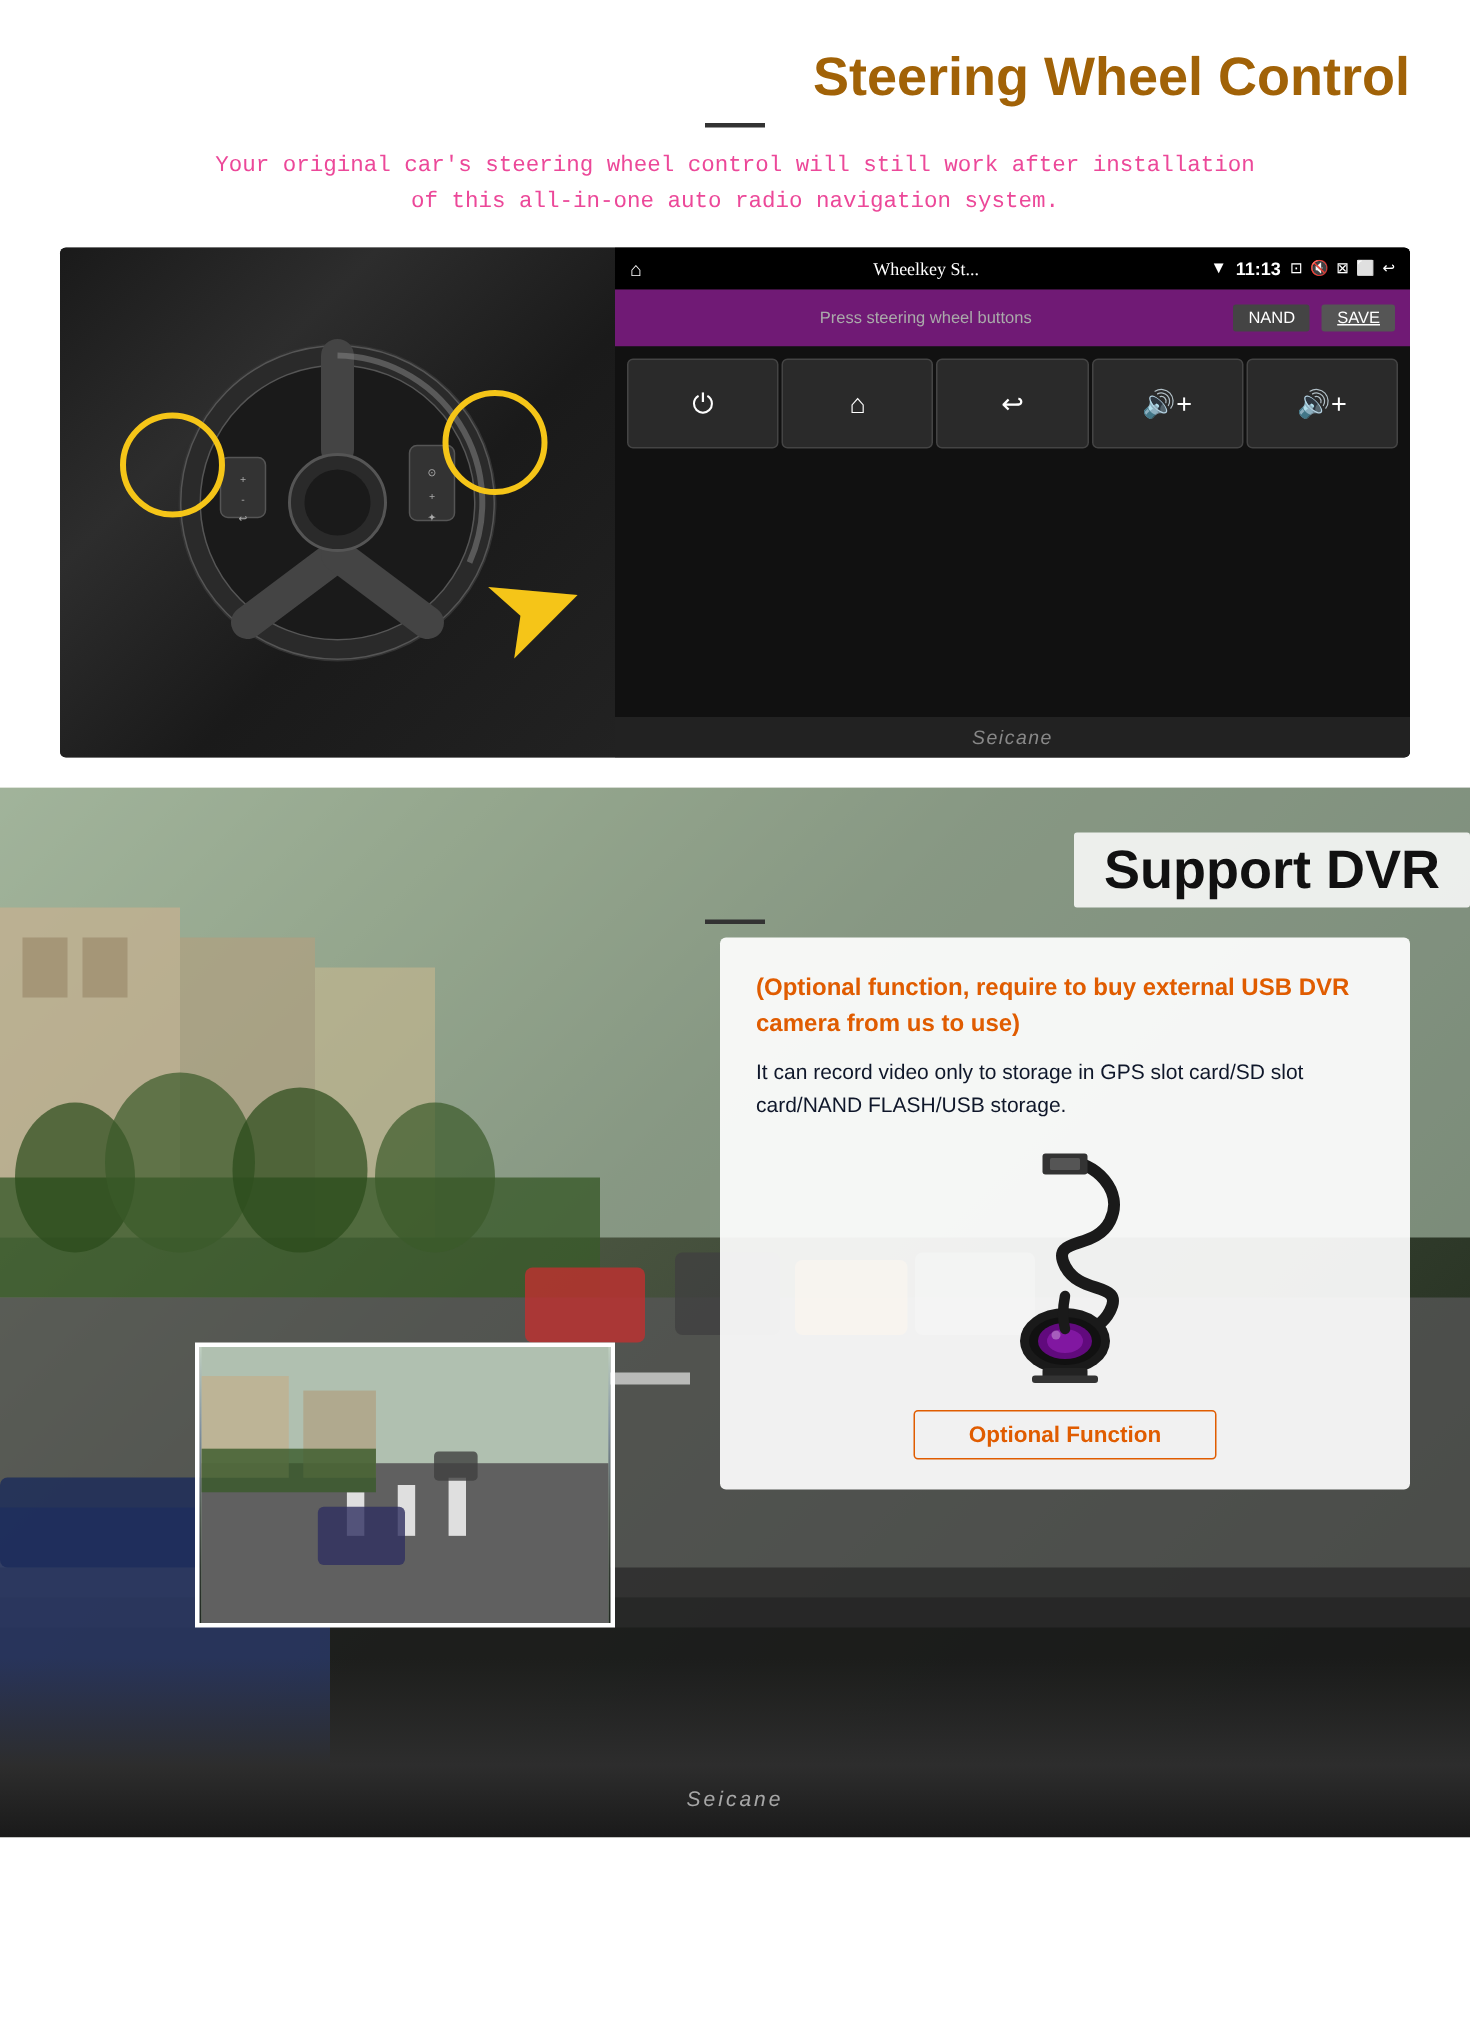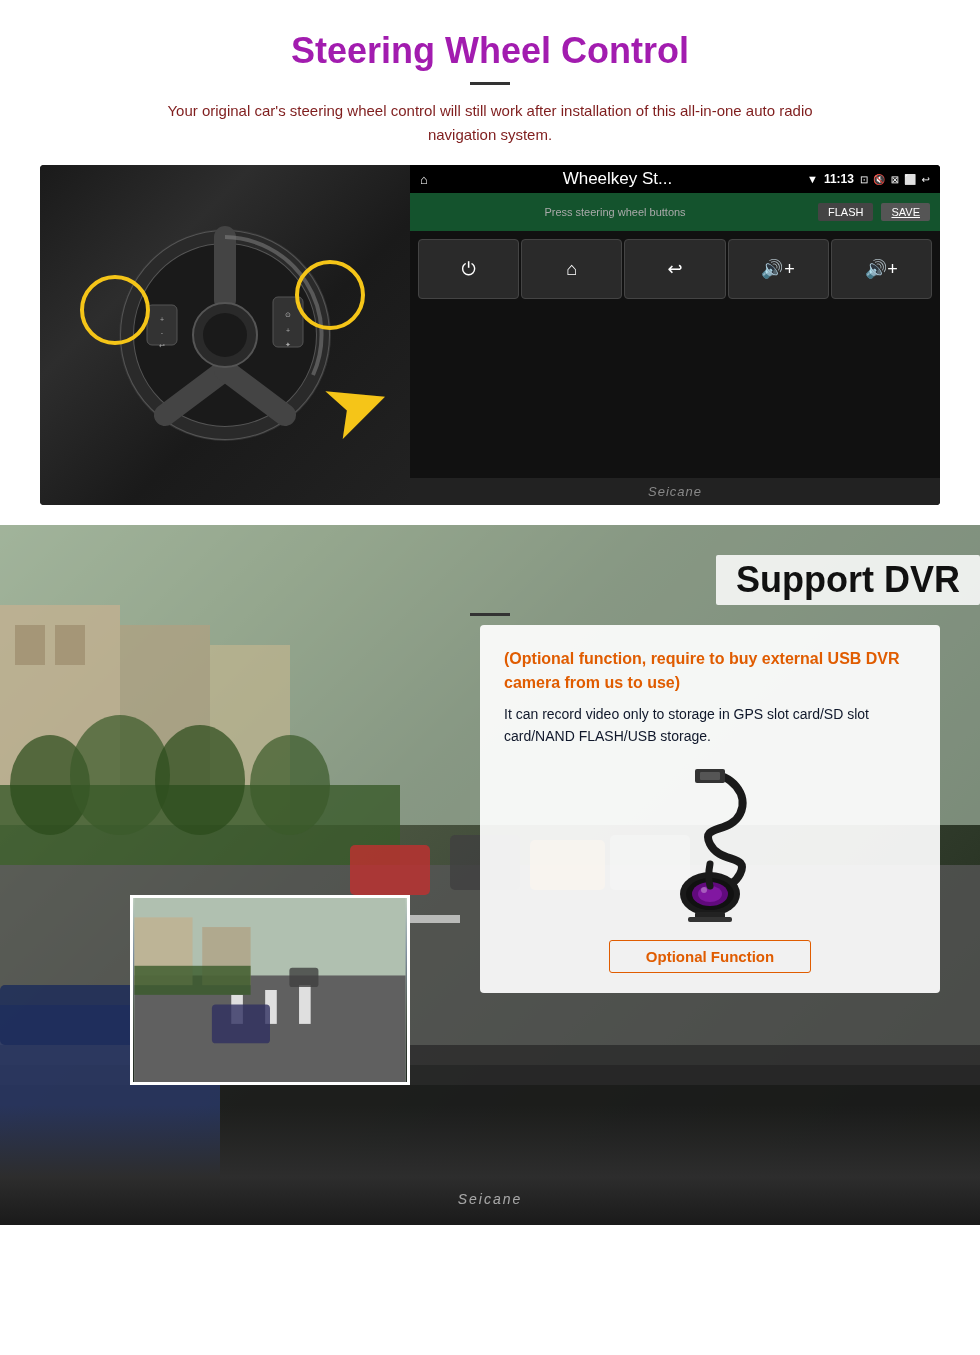--- a/index.html
+++ b/index.html
@@ -12,35 +12,37 @@
 
     
     .section-steering {
       padding: 30px 40px 20px;
       text-align: center;
       background: #fff;
     }
     .section-title {
       font-size: 36px;
       font-weight: 900;
-      color: #a21caf;
+      color: #a16207;
       margin-bottom: 10px;
+      text-align: right;
     }
     .section-divider {
       width: 40px;
       height: 3px;
       background: #333;
       margin: 0 auto 14px;
     }
     .section-desc {
       font-size: 15px;
-      color: #7f1d1d;
+      color: #ec4899;
       line-height: 1.6;
       max-width: 700px;
       margin: 0 auto 18px;
+      font-family: Liberation Mono, monospace;
     }
 
     
     .steering-image-container {
       position: relative;
       width: 900px;
       margin: 0 auto;
       height: 340px;
       background: #222;
       border-radius: 4px;
@@ -109,35 +111,36 @@
       display: flex;
       align-items: center;
       padding: 4px 10px;
       gap: 6px;
       font-size: 11px;
       color: #fff;
       height: 28px;
     }
     .headunit-statusbar .app-name {
       flex: 1;
-      font-size: 17px;
+      font-size: 12px;
+      font-family: Liberation Serif, serif;
     }
     .headunit-statusbar .time {
       font-size: 12px;
       font-weight: bold;
     }
     .status-icons {
       display: flex;
       gap: 5px;
       align-items: center;
       font-size: 10px;
     }
 
     .headunit-toolbar {
-      background: #14532d;
+      background: #701a75;
       display: flex;
       align-items: center;
       padding: 5px 10px;
       gap: 8px;
       height: 38px;
     }
     .toolbar-label {
       flex: 1;
       font-size: 11px;
       color: #aaa;
@@ -371,21 +374,21 @@
           <span>⊡</span>
           <span>🔇</span>
           <span>⊠</span>
           <span>⬜</span>
           <span>↩</span>
         </div>
       </div>
 
       <div class="headunit-toolbar">
         <span class="toolbar-label">Press steering wheel buttons</span>
-        <button class="toolbar-btn">FLASH</button>
+        <button class="toolbar-btn">NAND</button>
         <button class="toolbar-btn save">SAVE</button>
       </div>
 
       <div class="headunit-buttons">
         <div class="hu-btn">⏻</div>
         <div class="hu-btn">⌂</div>
         <div class="hu-btn">↩</div>
         <div class="hu-btn">🔊+</div>
         <div class="hu-btn">🔊+</div>
       </div>

